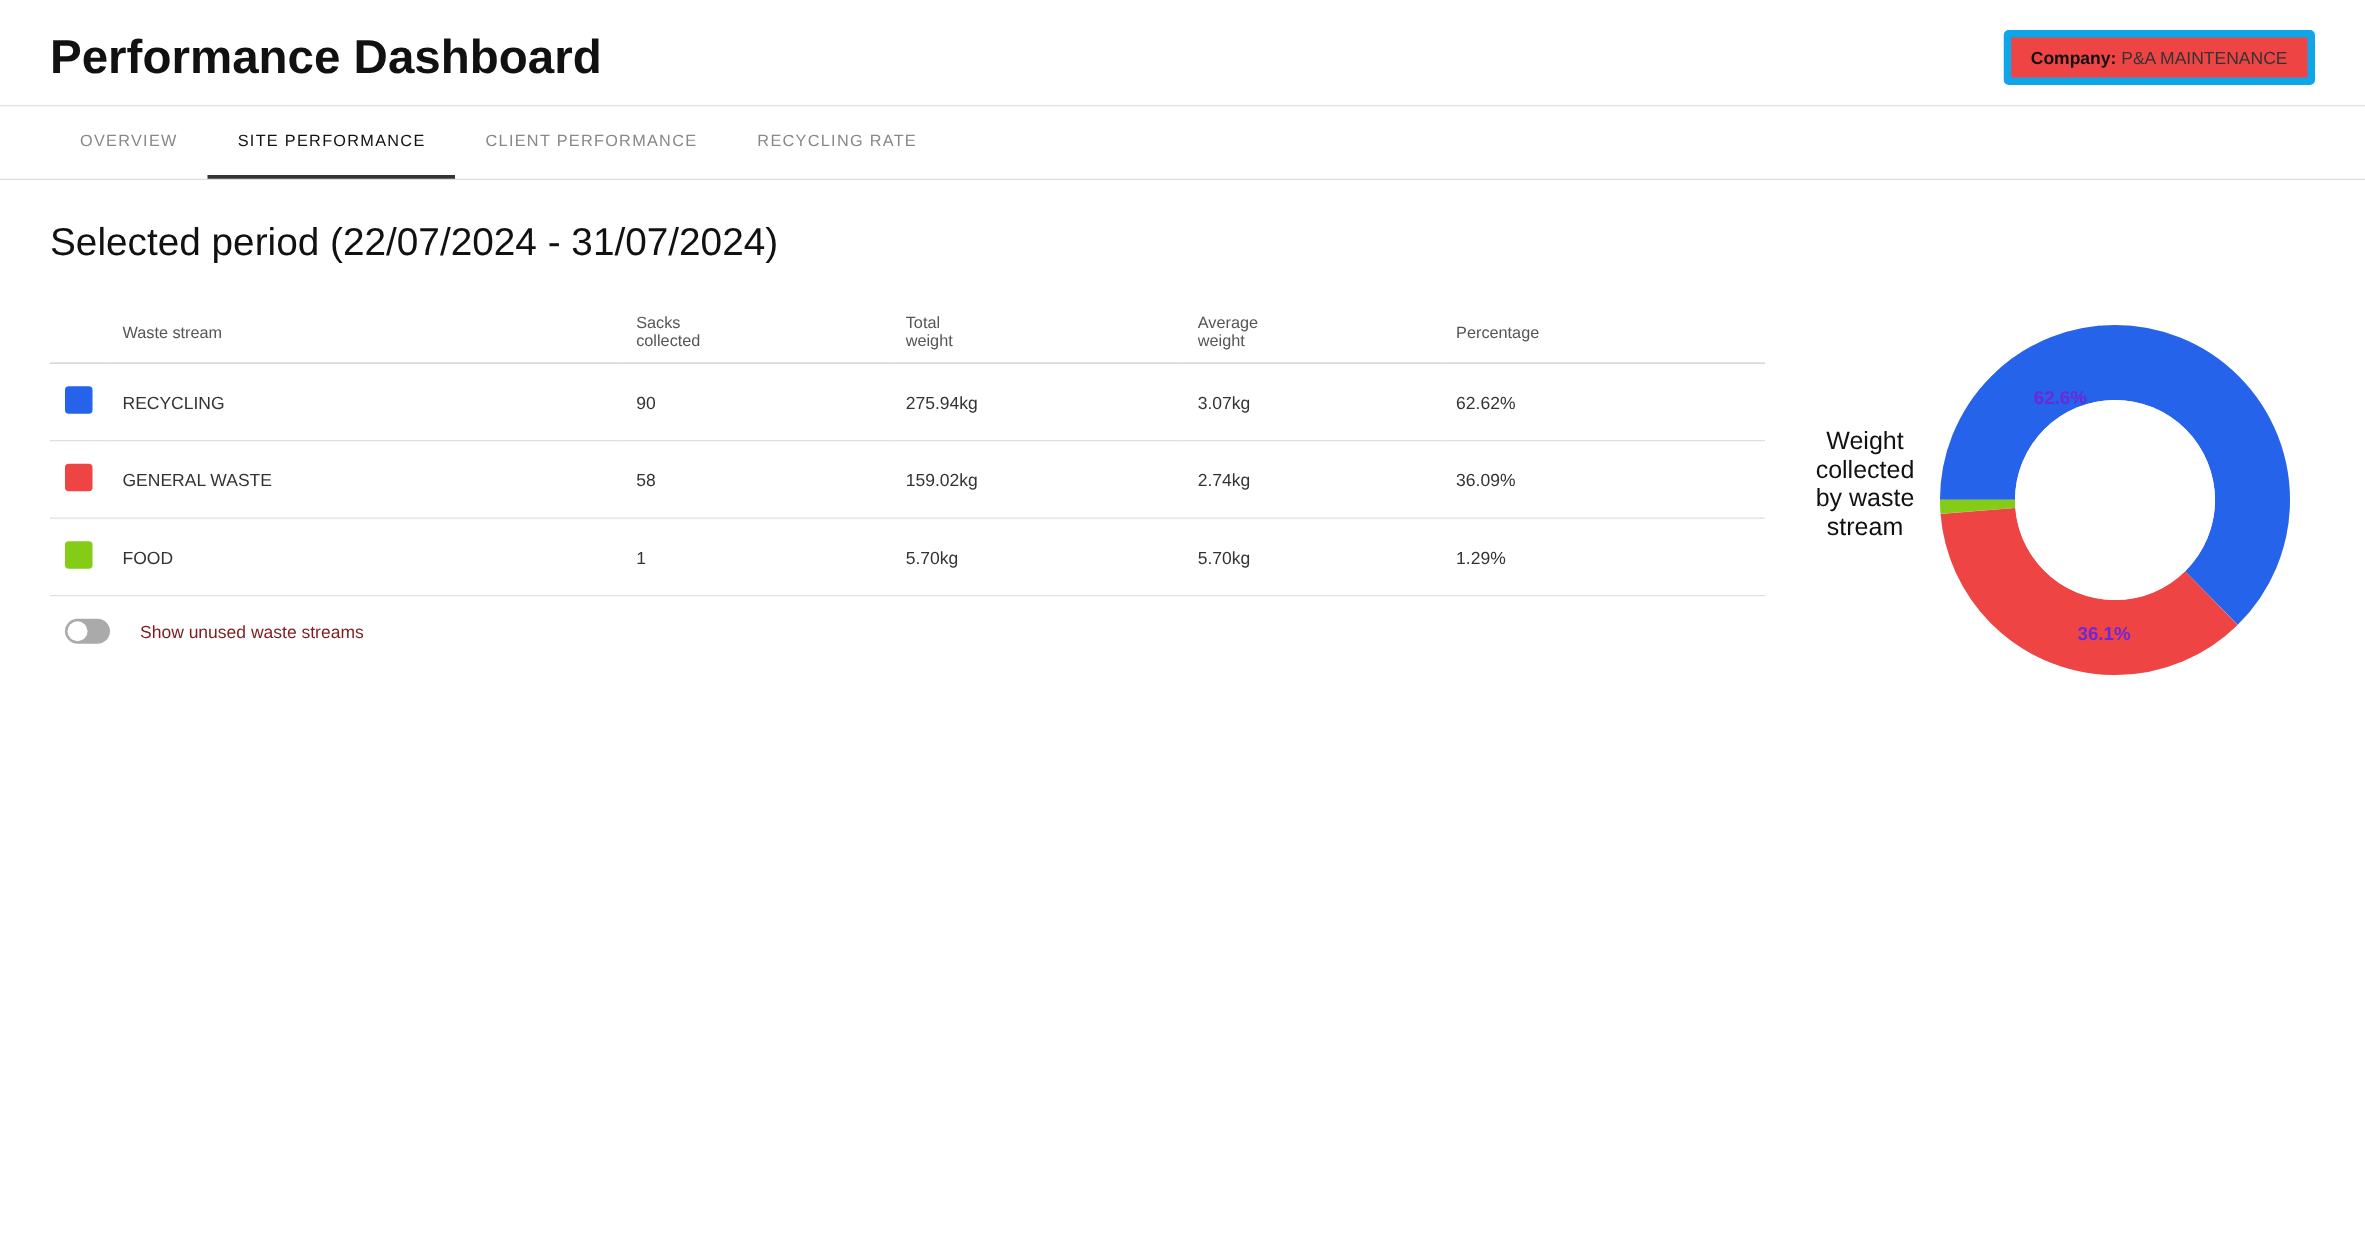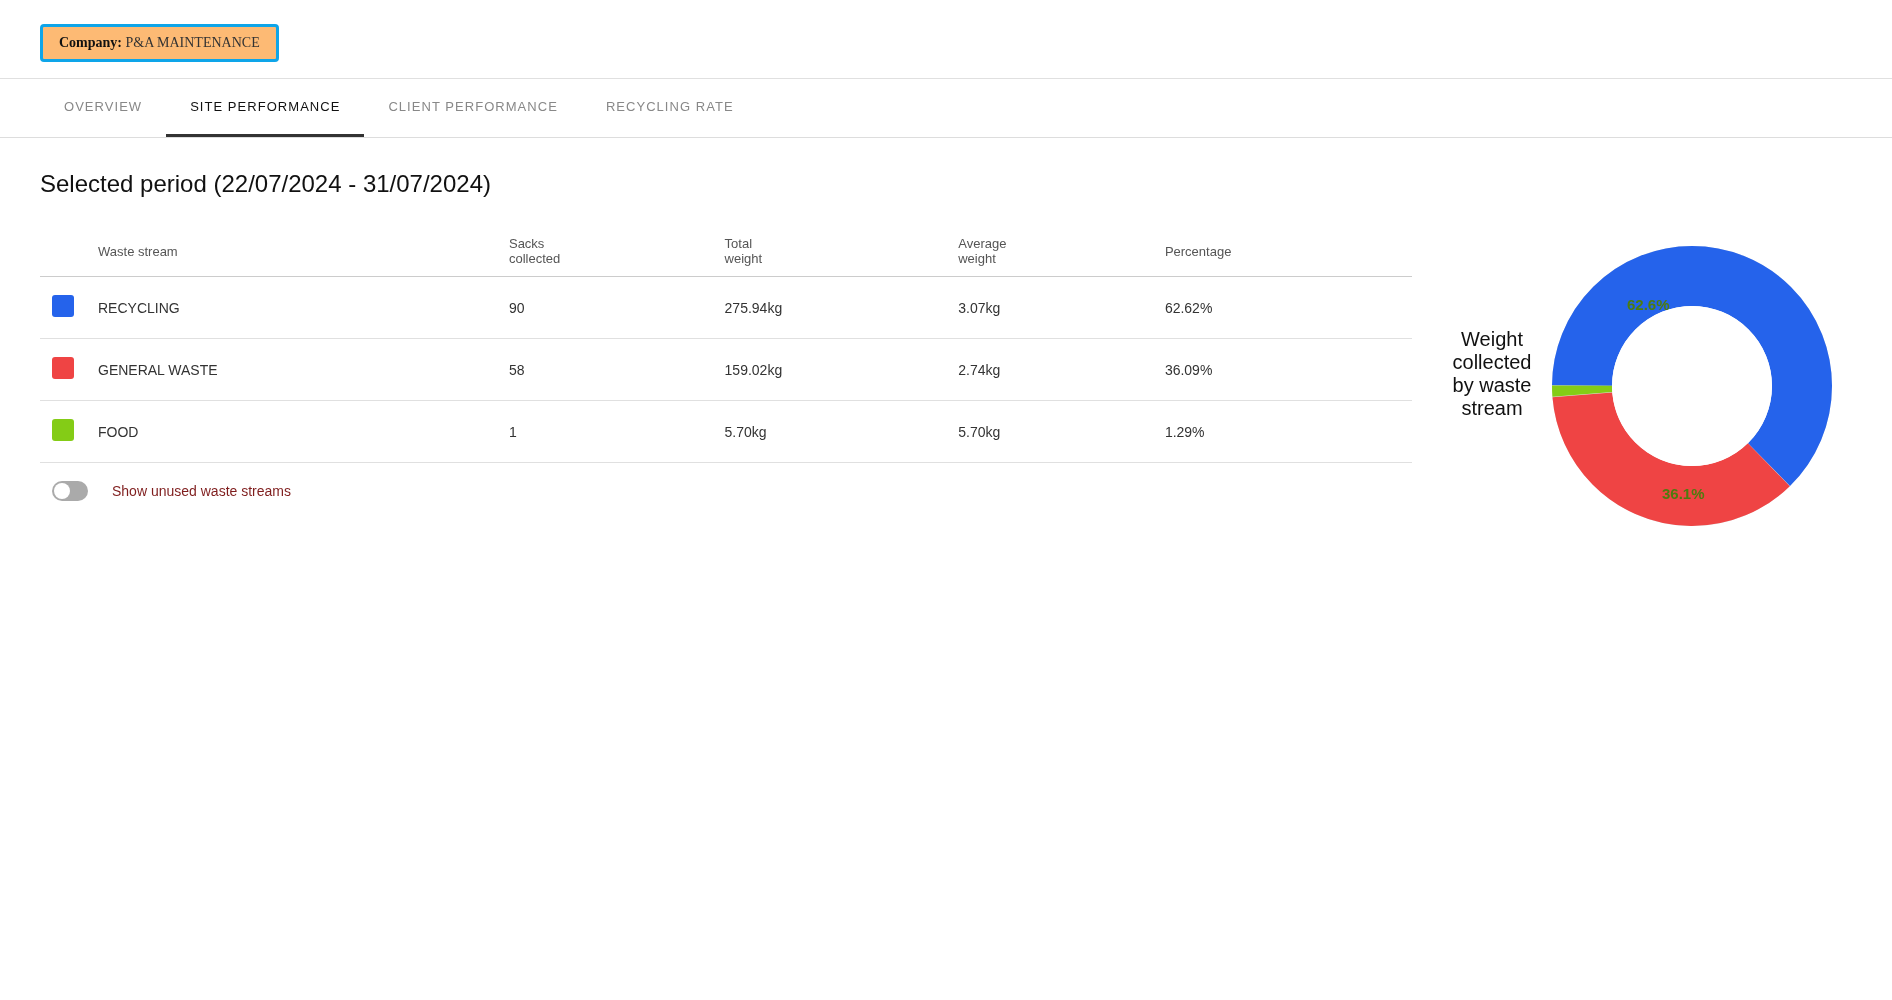--- a/index.html
+++ b/index.html
@@ -19,27 +19,26 @@
     .header-title {
       font-size: 38px;
       font-weight: 700;
       color: #111;
     }
     .header-filters {
       display: flex;
       gap: 16px;
     }
     .filter-box {
-      border: 3px solid #0ea5e9;
+      border: 6px solid #0ea5e9;
       border-radius: 4px;
       padding: 8px 16px;
       font-size: 14px;
-      background: #fdba74;
+      background: #ef4444;
       white-space: nowrap;
-      font-family: Liberation Serif, serif;
     }
     .filter-label {
       font-weight: 700;
       color: #111;
     }
     .filter-value {
       color: #333;
       font-weight: 400;
     }
     .tabs {
@@ -59,21 +58,21 @@
       text-transform: uppercase;
     }
     .tab.active {
       color: #111;
       border-bottom: 3px solid #333;
     }
     .main {
       padding: 32px 40px;
     }
     .period-title {
-      font-size: 24px;
+      font-size: 31px;
       font-weight: 500;
       margin-bottom: 28px;
       color: #111;
     }
     .content-area {
       display: flex;
       gap: 40px;
       align-items: flex-start;
     }
     .table-area {
@@ -152,36 +151,37 @@
     }
     .donut-container {
       position: relative;
       width: 320px;
       height: 320px;
     }
     .donut-label {
       position: absolute;
       font-size: 15px;
       font-weight: 600;
-      color: #4d7c0f;
+      color: #6d28d9;
       pointer-events: none;
     }
     .label-blue {
       top: 70px;
       left: 95px;
     }
     .label-red {
       bottom: 44px;
       left: 130px;
     }
   </style>
 </head>
 <body>
 
 <div class="header">
+  <h1 class="header-title">Performance Dashboard</h1>
   <div class="header-filters">
     <div class="filter-box">
       <span class="filter-label">Company:</span>
       <span class="filter-value">P&amp;A MAINTENANCE</span>
     </div>
   </div>
 </div>
 
 <div class="tabs">
   <div class="tab">OVERVIEW</div>

